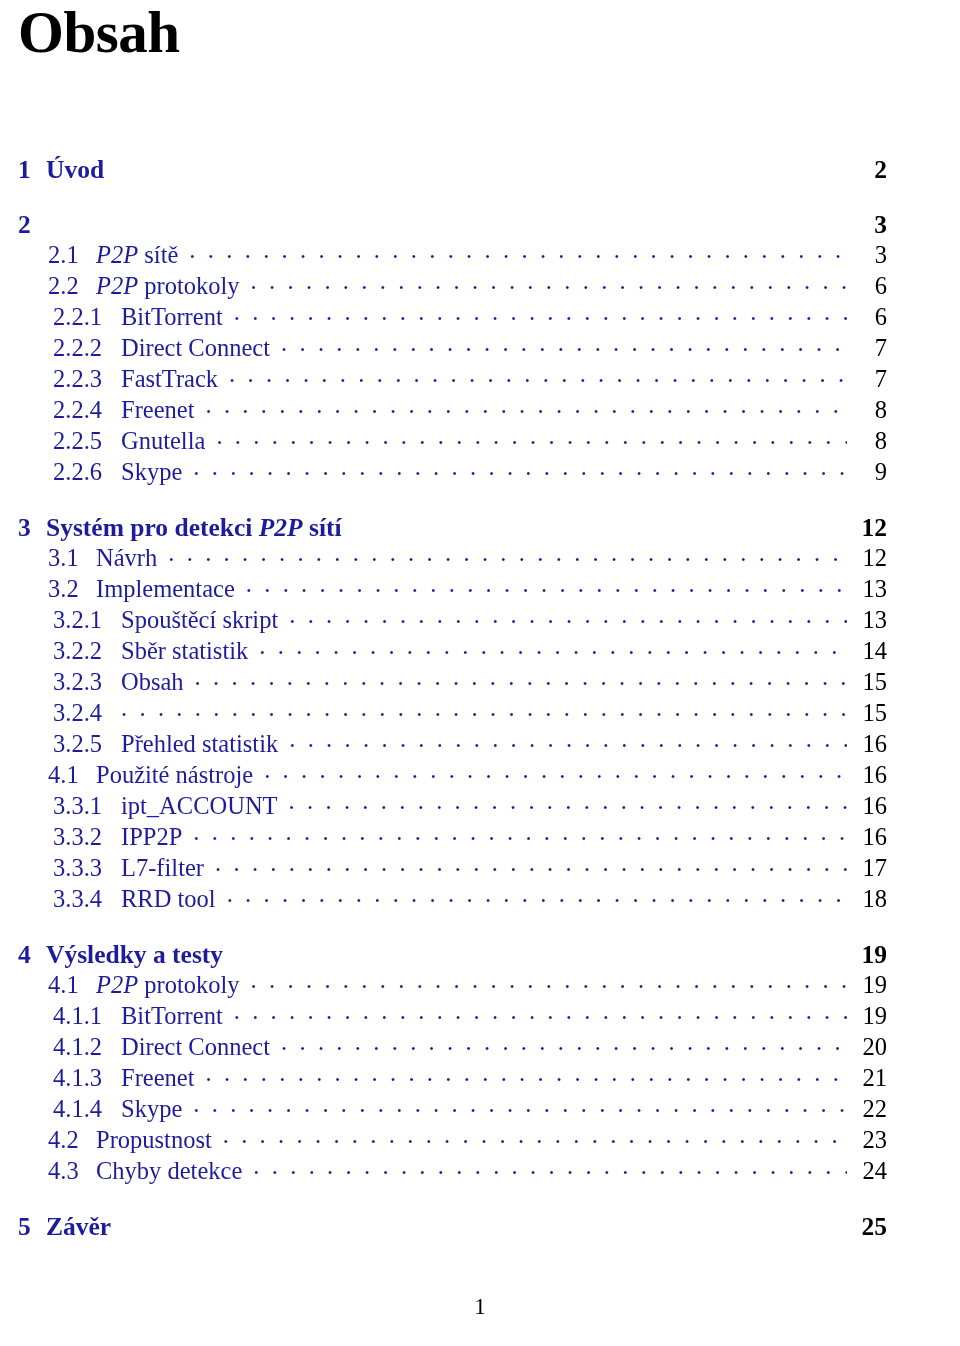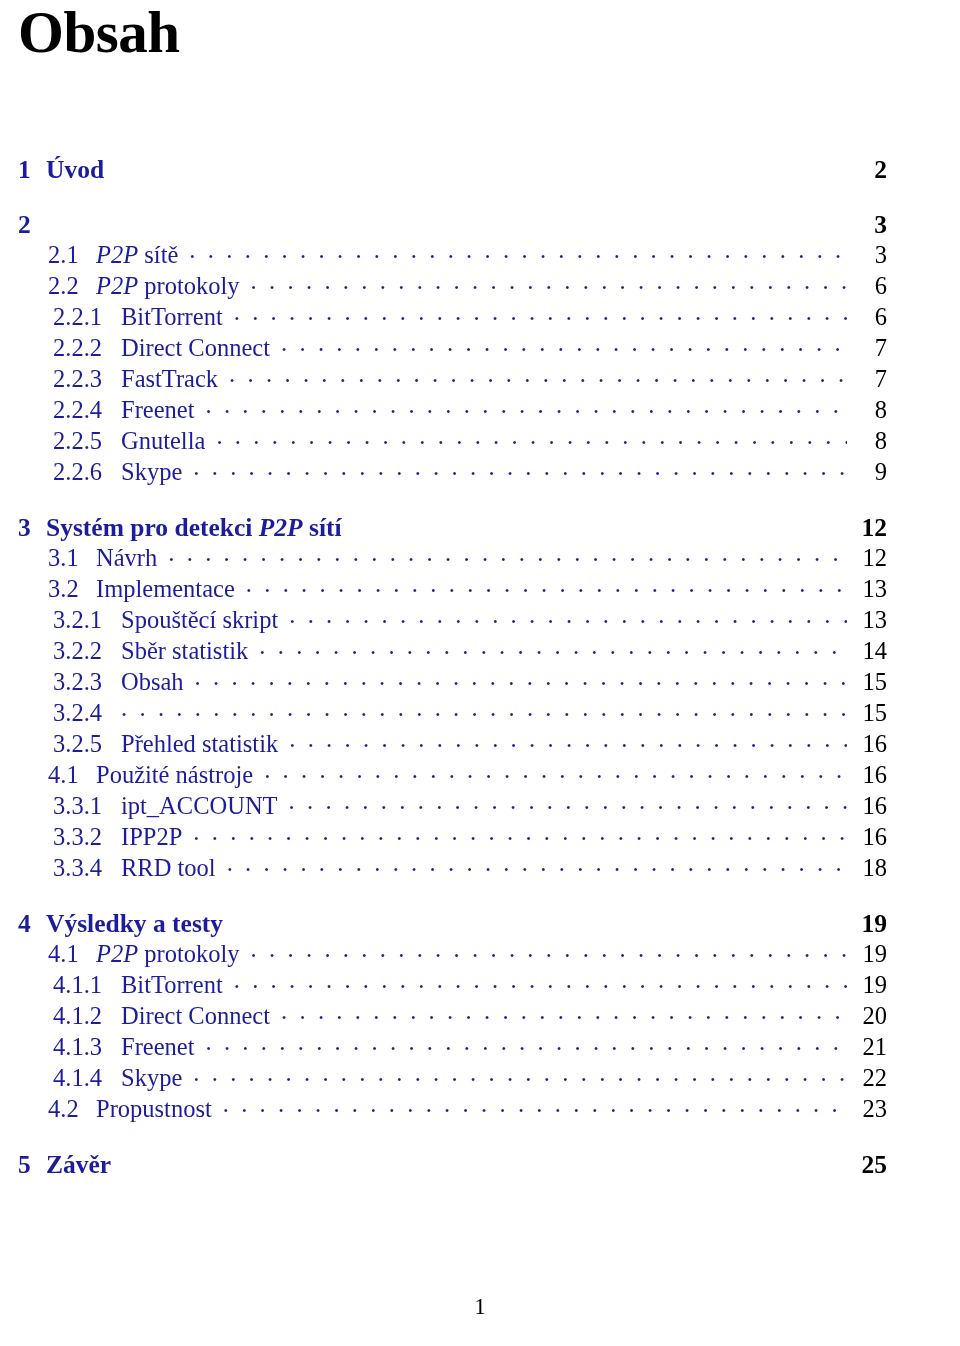--- a/index.html
+++ b/index.html
@@ -269,20 +269,26 @@
         <span class="toc-dots"></span>
         <span class="toc-page">16</span>
       </li>
       <li class="toc-entry level-subsection">
         <span class="toc-num">3.3.2</span>
         <span class="toc-text">IPP2P</span>
         <span class="toc-dots"></span>
         <span class="toc-page">16</span>
       </li>
       <li class="toc-entry level-subsection">
+        <span class="toc-num">3.3.3</span>
+        <span class="toc-text">L7-filter</span>
+        <span class="toc-dots"></span>
+        <span class="toc-page">17</span>
+      </li>
+      <li class="toc-entry level-subsection">
         <span class="toc-num">3.3.4</span>
         <span class="toc-text">RRD tool</span>
         <span class="toc-dots"></span>
         <span class="toc-page">18</span>
       </li>
       <li class="toc-entry level-chapter">
         <span class="toc-num">4</span>
         <span class="toc-text">Výsledky a testy</span>
         <span class="toc-dots"></span>
         <span class="toc-page">19</span>
@@ -316,20 +322,26 @@
         <span class="toc-text">Skype</span>
         <span class="toc-dots"></span>
         <span class="toc-page">22</span>
       </li>
       <li class="toc-entry level-section">
         <span class="toc-num">4.2</span>
         <span class="toc-text">Propustnost</span>
         <span class="toc-dots"></span>
         <span class="toc-page">23</span>
       </li>
+      <li class="toc-entry level-section">
+        <span class="toc-num">4.3</span>
+        <span class="toc-text">Chyby detekce</span>
+        <span class="toc-dots"></span>
+        <span class="toc-page">24</span>
+      </li>
       <li class="toc-entry level-chapter">
         <span class="toc-num">5</span>
         <span class="toc-text">Závěr</span>
         <span class="toc-dots"></span>
         <span class="toc-page">25</span>
       </li>
     </ul>
 
   <div id="page-footer">1</div>
 

